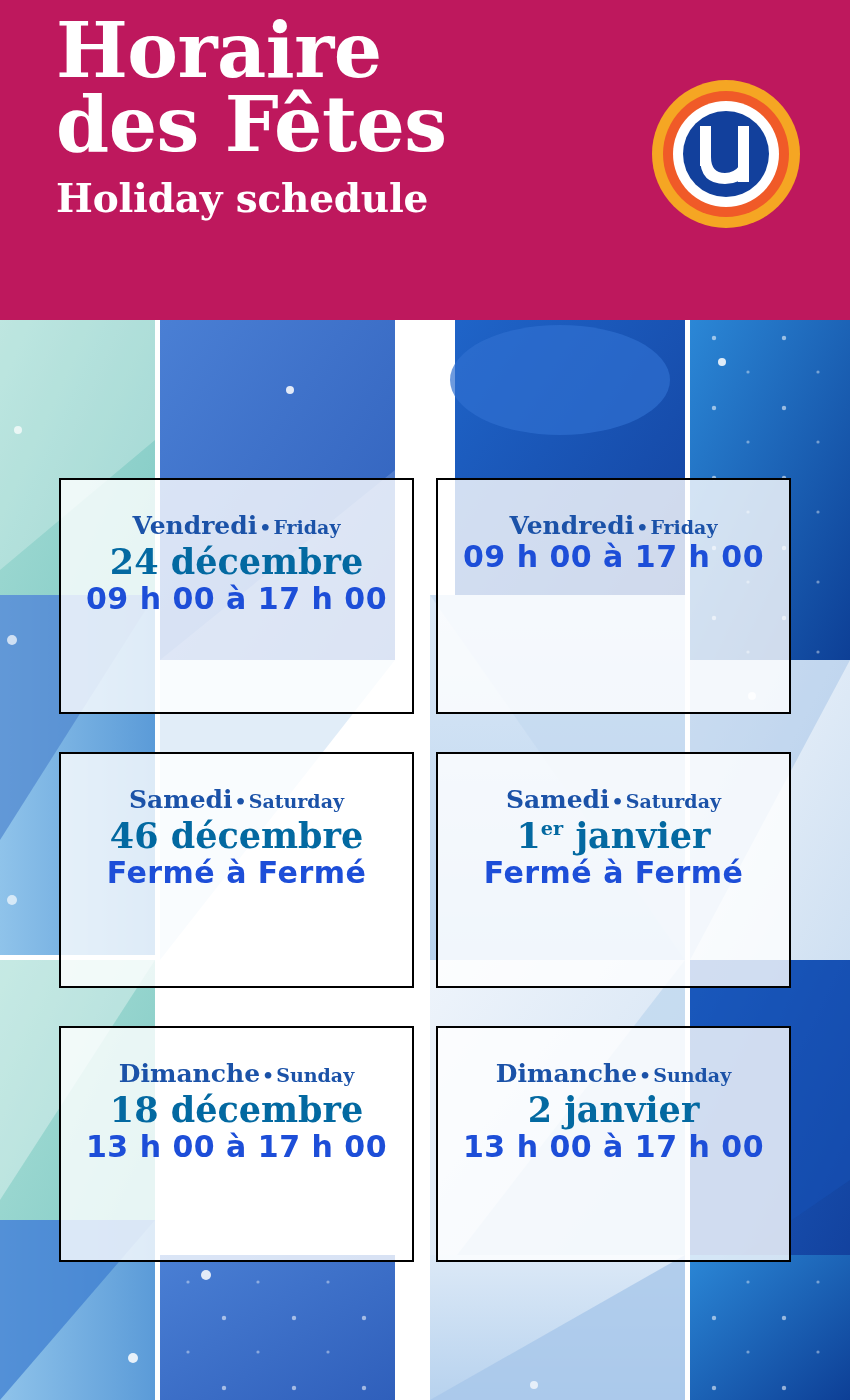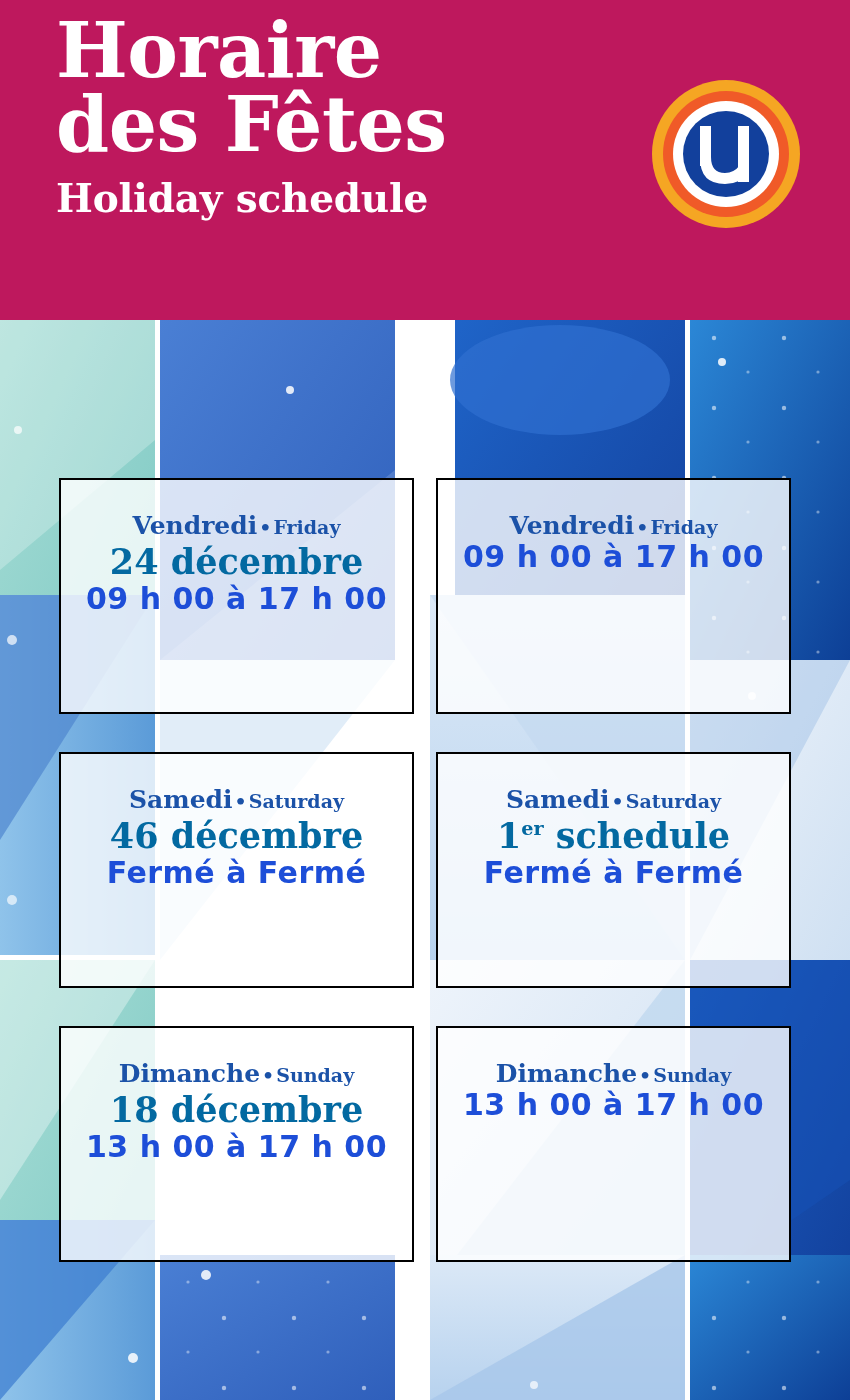--- a/index.html
+++ b/index.html
@@ -272,32 +272,33 @@
       <span>Samedi</span><span class="sep">•</span><span class="en">Saturday</span>
     </div>
     <div class="card-date"><span>46 décembre</span><sup></sup><span></span></div>
     <div class="card-hours">Fermé à Fermé</div>
   </div>
 
   <div class="card">
     <div class="card-day">
       <span>Samedi</span><span class="sep">•</span><span class="en">Saturday</span>
     </div>
-    <div class="card-date"><span>1</span><sup>er</sup><span> schedule</span></div>
+    <div class="card-date"><span>1</span><sup>er</sup><span> janvier</span></div>
     <div class="card-hours">Fermé à Fermé</div>
   </div>
 
   <div class="card">
     <div class="card-day">
       <span>Dimanche</span><span class="sep">•</span><span class="en">Sunday</span>
     </div>
     <div class="card-date"><span>18 décembre</span><sup></sup><span></span></div>
     <div class="card-hours">13 h 00 à 17 h 00</div>
   </div>
 
   <div class="card">
     <div class="card-day">
       <span>Dimanche</span><span class="sep">•</span><span class="en">Sunday</span>
     </div>
+    <div class="card-date"><span>2 janvier</span><sup></sup><span></span></div>
     <div class="card-hours">13 h 00 à 17 h 00</div>
   </div>
 
 </div>
 
 </body></html>

